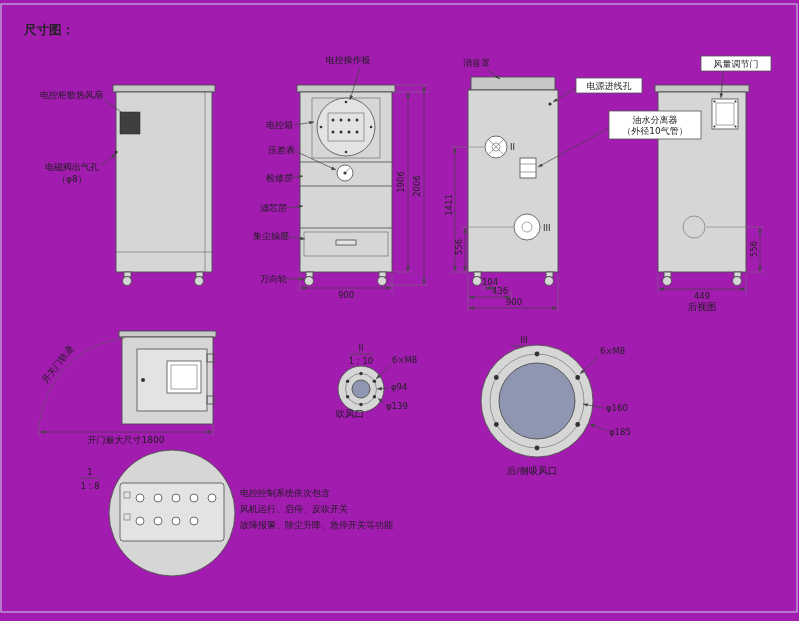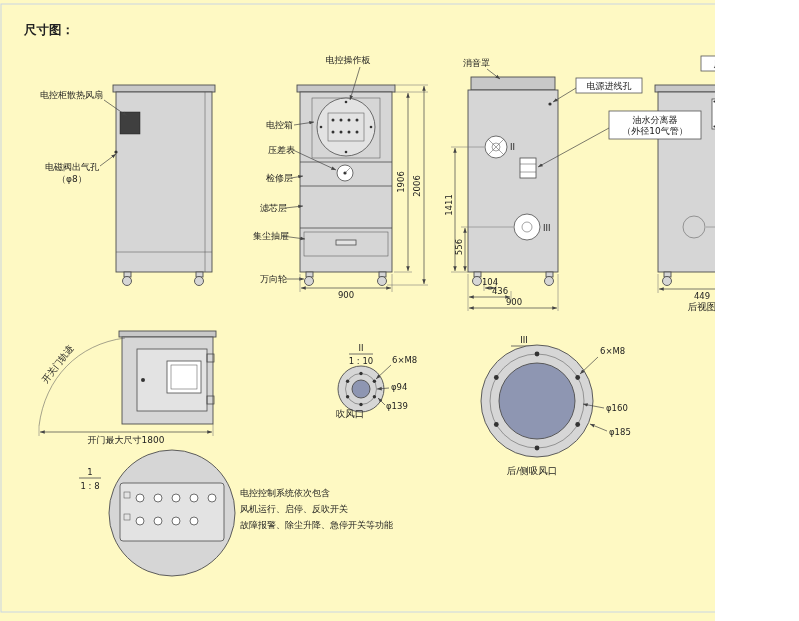--- a/index.html
+++ b/index.html
@@ -1,16 +1,16 @@
 <!DOCTYPE html>
 <html><head>
 <meta charset="utf-8">
 <style>
   html,body{margin:0;padding:0;background:#ffffff;}
-  .canvas{width:715px;height:621px;position:relative;background:#fef9c3;overflow:hidden;}
+  .canvas{width:799px;height:621px;position:relative;background:#a21caf;overflow:hidden;}
   svg{display:block;}
   text{font-family:"DejaVu Sans",sans-serif;fill:#1d1d1d;font-size:9px;}
   .title-t{font-size:12.5px;font-weight:bold;fill:#222;}
   .dim-t{font-size:8.5px;fill:#222;}
   .cap-t{font-size:9.5px;}
   .body-fill{fill:#d6d6d6;stroke:#4d4d4d;stroke-width:0.9;}
   .cap-fill{fill:#c8c8c8;stroke:#4d4d4d;stroke-width:0.9;}
   .panel-fill{fill:#e3e3e3;stroke:#4d4d4d;stroke-width:0.8;}
   .line{stroke:#4d4d4d;stroke-width:0.8;fill:none;}
   .thin{stroke:#5a5a5a;stroke-width:0.55;fill:none;}

